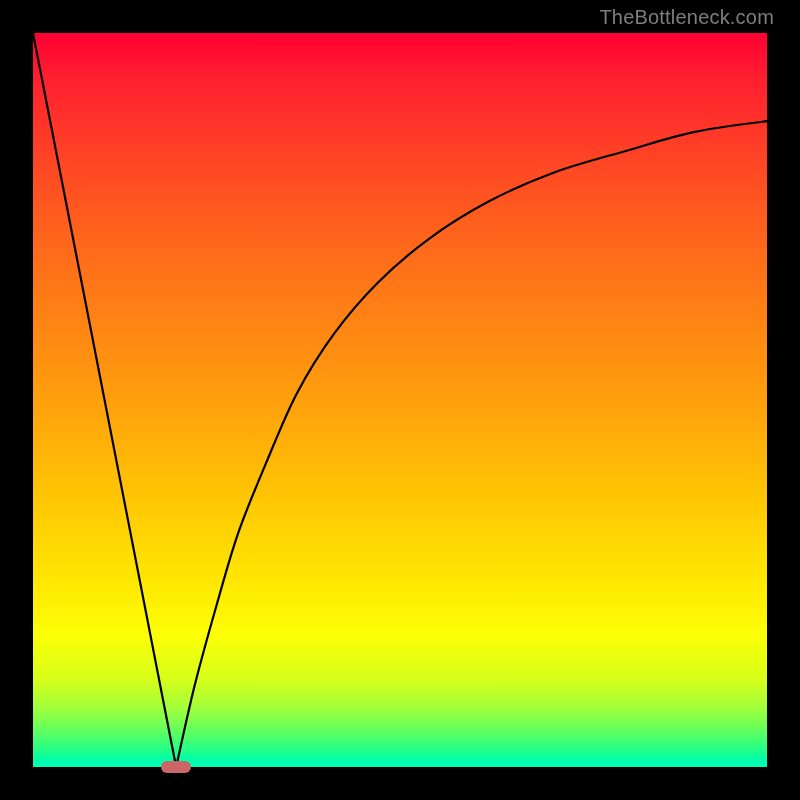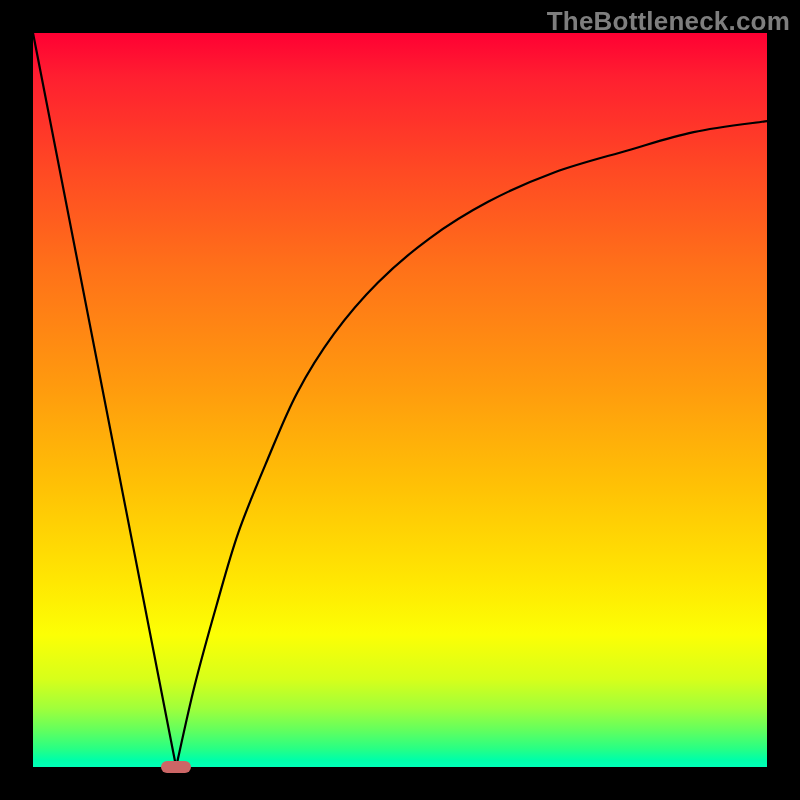--- a/index.html
+++ b/index.html
@@ -46,24 +46,24 @@
     position: absolute;
     left: 0;
     top: 0;
     width: 734px;
     height: 734px;
     overflow: visible;
   }
   .watermark {
     position: absolute;
     top: 6px;
-    right: 10px;
+    right: 26px;
     color: #7e7e7e;
-    font-size: 26px;
-    font-weight: 700;
+    font-size: 20px;
+    font-weight: 400;
     letter-spacing: 0.2px;
     user-select: none;
   }
   .marker {
     position: absolute;
     background: #cc6666;
     border-radius: 7px;
   }
 </style>
 </head>

